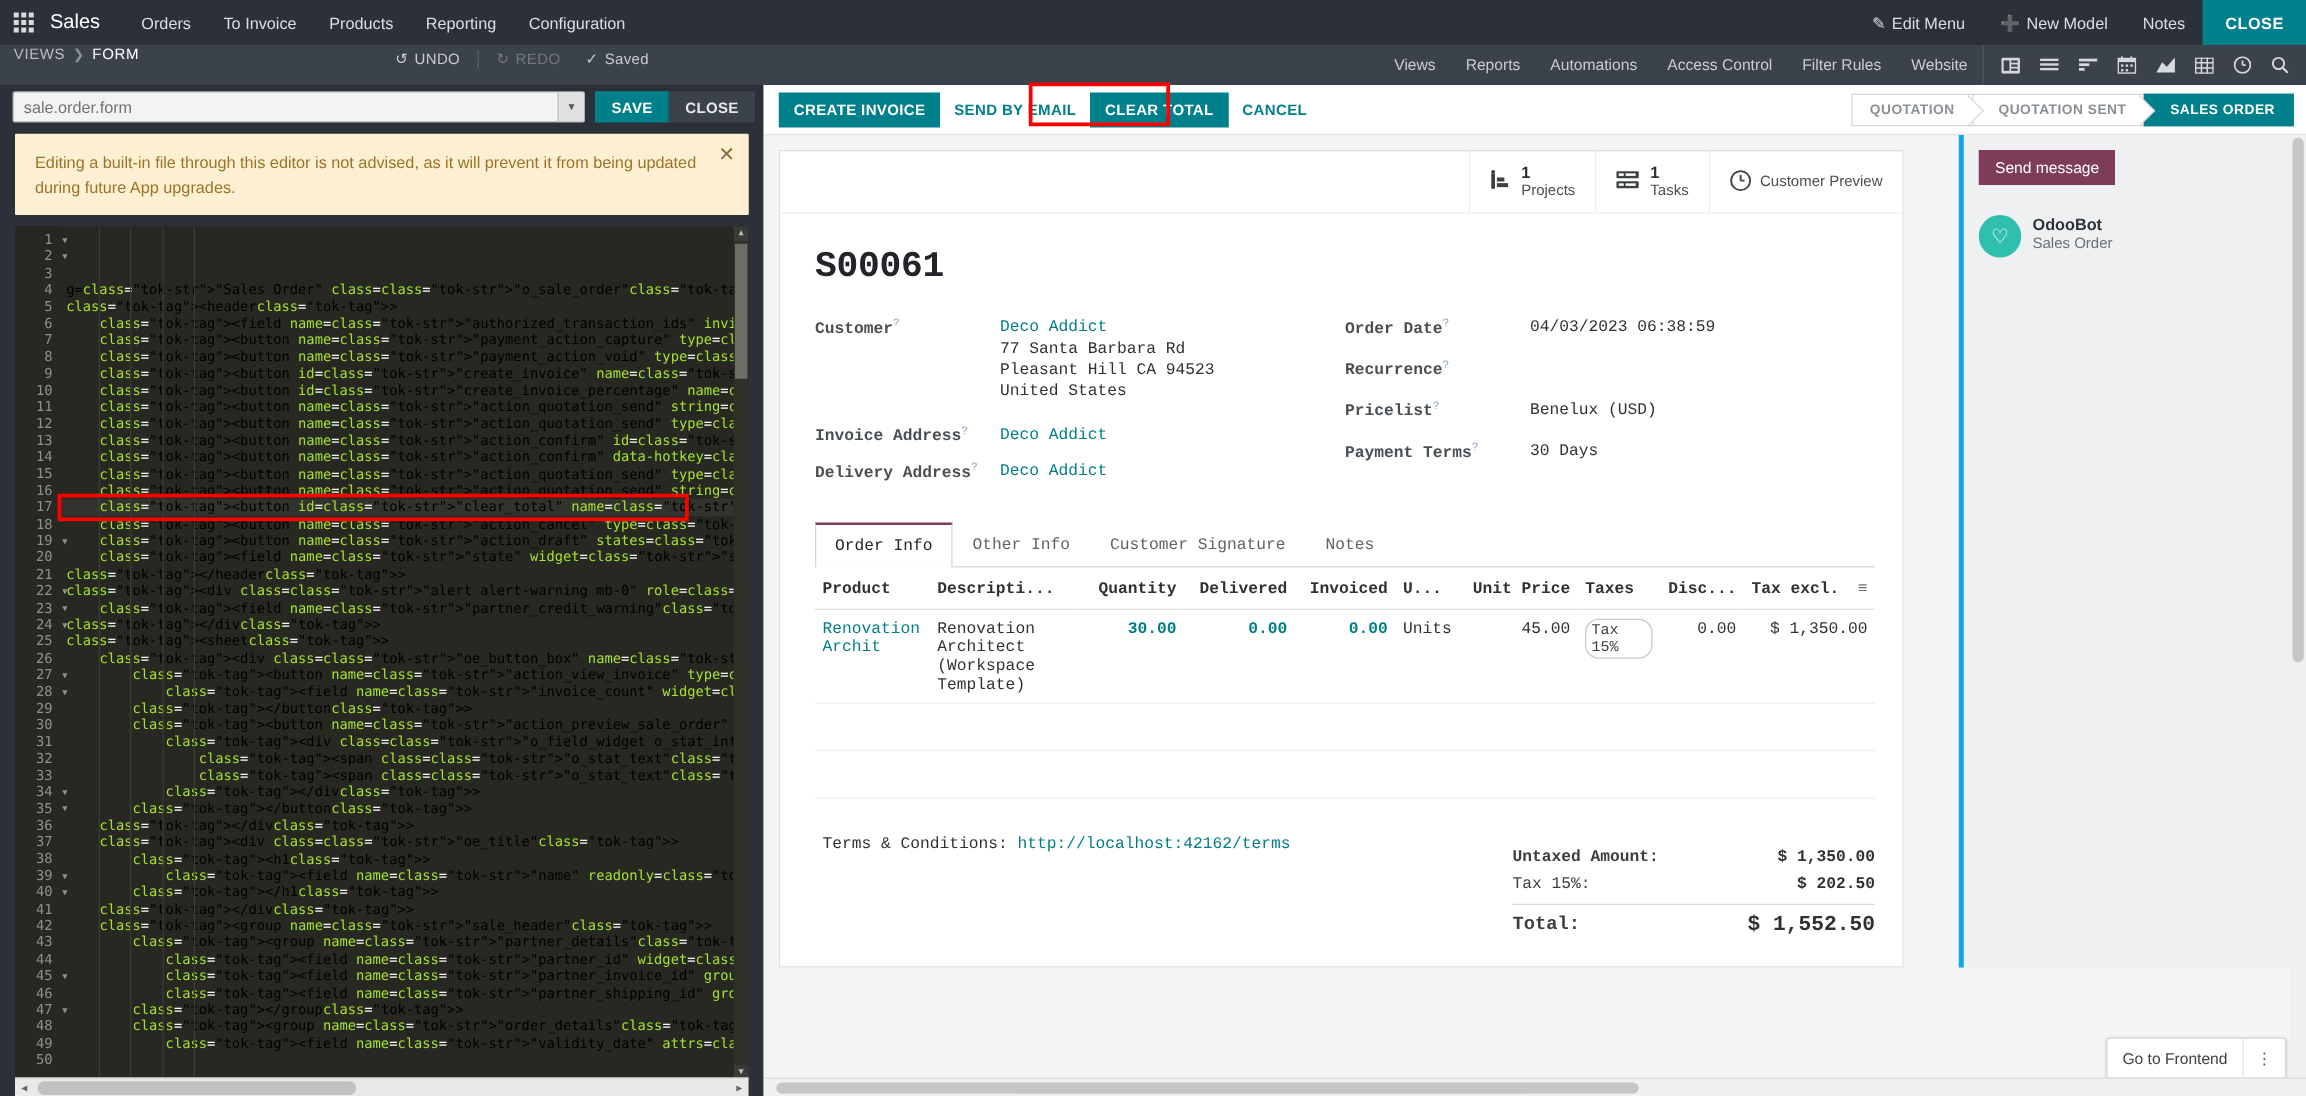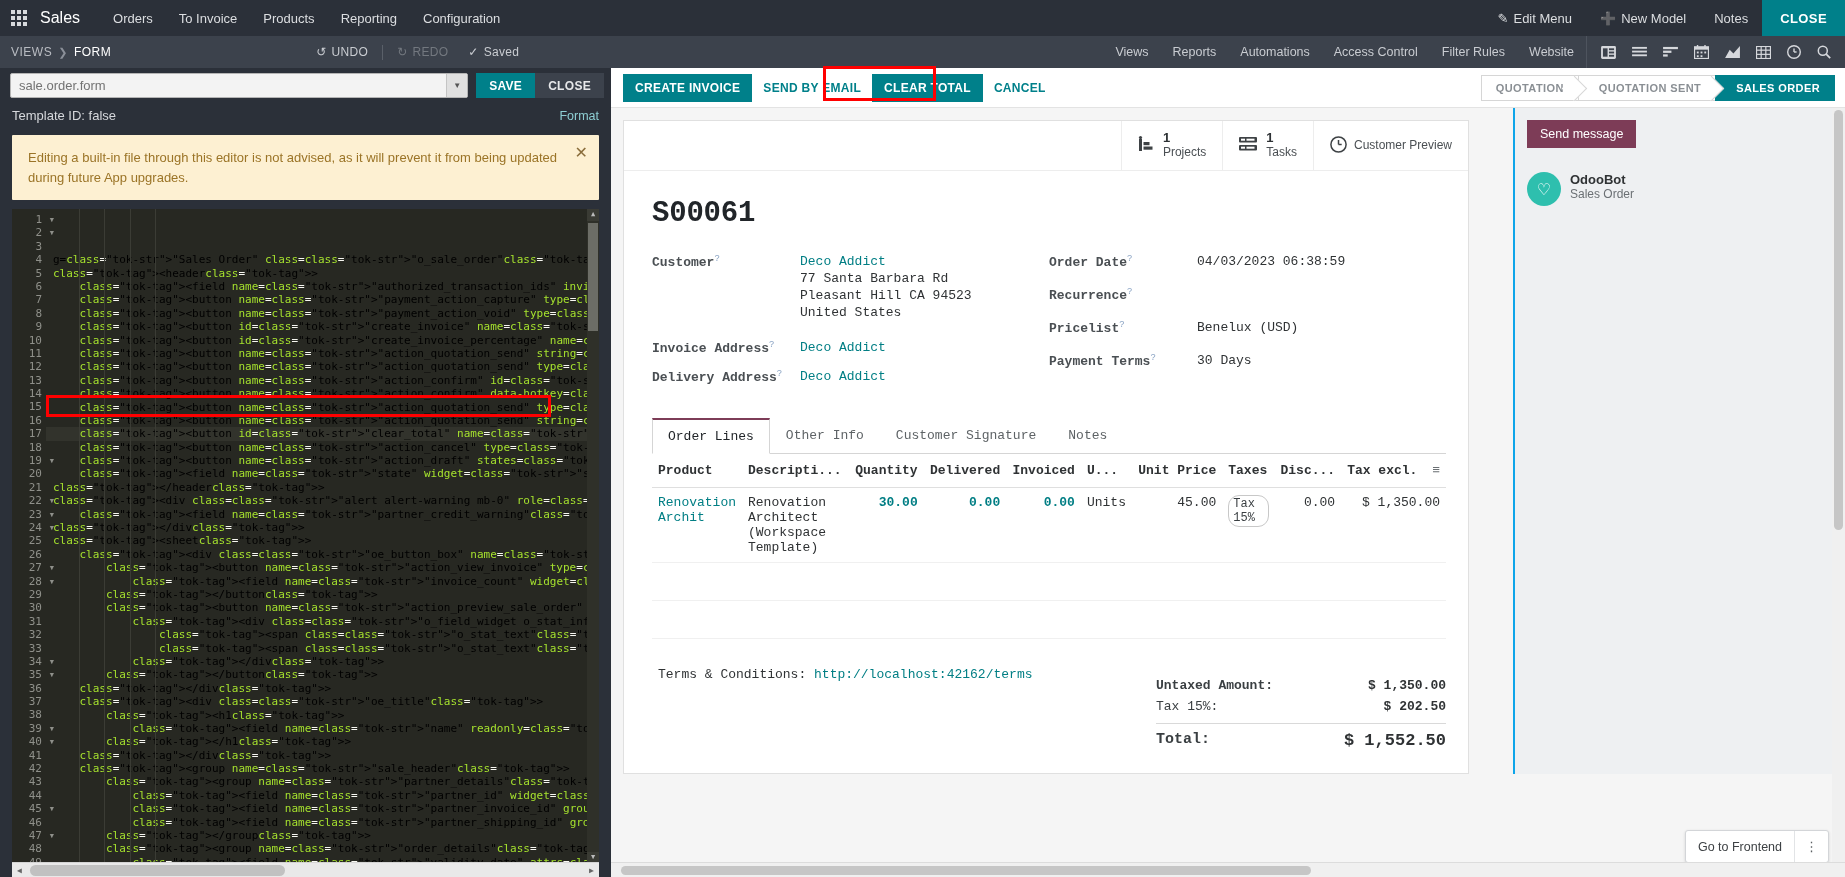--- a/index.html
+++ b/index.html
@@ -21,21 +21,21 @@
   .app-title { font-size: 16px; font-weight: 400; padding: 0 20px 0 2px; color: #fff; }
   .appbar-menu { display: flex; align-items: center; }
   .appbar-menu a { color: #dcdee1; text-decoration: none; padding: 9px 13px; font-size: 13px; cursor: pointer; }
   .appbar-right { margin-left: auto; display: flex; align-items: center; height: 36px; }
   .appbar-right .ab-item { color: #dcdee1; padding: 9px 14px; font-size: 13px; display: flex; align-items: center; gap: 5px; cursor: pointer; }
   .close-btn { background: #00808a; color: #fff; font-weight: 700; font-size: 13px;
     height: 36px; display: flex; align-items: center; padding: 0 18px; letter-spacing: .4px; cursor: pointer; }
 
   
   .subbar {
-    height: 32px; background: #3c424c; display: flex; align-items: center;
+    height: 32px; background: #3c424c; display: flex; align-items: flex-start;
     color: #c9ccd1; font-size: 12px; position: relative;
   }
   .bread { display: flex; align-items: center; padding-left: 11px; gap: 6px; letter-spacing: .5px; }
   .bread .crumb { color: #b9bcc2; cursor: pointer; }
   .bread .crumb.active { color: #fff; }
   .bread .sep { color: #8b9099; font-size: 11px; }
   .urbox { display: flex; align-items: center; gap: 2px; margin-left: 196px; }
   .urbox .ur { display: flex; align-items: center; gap: 5px; padding: 4px 9px; letter-spacing: .3px; cursor: pointer; }
   .urbox .ur.dis { color: #73787f; cursor: default; }
   .urbox .divider { width: 1px; height: 15px; background: #5a6069; margin: 0 3px; }
@@ -169,21 +169,21 @@
   .totals { float: right; width: 270px; margin-top: -46px; }
   .totals .trow { display: flex; justify-content: space-between; font-size: 13px; padding: 3px 0; }
   .totals .trow .lbl { color: #3a3f42; font-weight: 700; }
   .totals .trow .lbl.norm { font-weight: 400; }
   .totals .trow .val { font-weight: 700; color: #2f3234; }
   .totals .tsep { border-top: 1px solid #d9d9d9; margin: 6px 0 4px 0; }
   .totals .trow.grand .lbl { font-size: 15px; }
   .totals .trow.grand .val { font-size: 17px; }
 
   
-  .chatter { width: 332px; background: #eef0f2; border-left: 2px solid #0ea5e9; padding: 12px 12px; position: relative; }
+  .chatter { width: 278px; background: #eef0f2; border-left: 4px solid #0ea5e9; padding: 12px 12px; position: relative; }
   .send-btn { background: #7d3c57; color: #fff; font-size: 12.5px; padding: 7px 13px; display: inline-block;
      cursor: pointer; }
   .msg { display: flex; gap: 9px; margin-top: 24px; }
   .avatar { width: 34px; height: 34px; border-radius: 50%; background: #2ebfae; flex-shrink: 0;
      display: flex; align-items: center; justify-content: center; color: #fff; font-size: 16px; }
   .msg .mb .nm { font-size: 13px; font-weight: 700; color: #2f3234; }
   .msg .mb .sub { font-size: 12px; color: #6b7074; }
 
   .gofront { position: absolute; right: 16px; bottom: 14px; background: #fff; border: 1px solid #d3d5d8;
      border-radius: 3px; display: flex; align-items: center; box-shadow: 0 1px 3px rgba(0,0,0,.14); }
@@ -336,24 +336,20 @@
   <div class="left">
     <div class="selrow">
       <div class="sel-wrap">
         <input class="sel" readonly="" value="sale.order.form" style="">
         <div class="sel-arrow">▼</div>
       </div>
       <div class="btn-save">SAVE</div>
       <div class="btn-close2">CLOSE</div>
     </div>
 
-    <div class="tid-row">
-      <span>Template ID: false</span>
-      <span class="fmt">Format</span>
-    </div>
 
     <div class="alert">
       <span>Editing a built-in file through this editor is not advised, as it will prevent it from being updated during future App upgrades.</span>
       <span class="x">✕</span>
     </div>
 
     <div class="editor">
       <div class="code-scroll">
         <div class="gutter" id="gutter">
             <div class="ln">1<span class="fold">▼</span></div>
@@ -542,21 +538,21 @@
                   <div class="frow" style="margin-top:11px">
                     <div class="flab">
                       <span>Payment Terms</span><sup>?</sup>
                     </div>
                     <div class="fval">30 Days</div>
                   </div>
                 </div>
               </div>
 
               <div class="tabs">
-                <div class="tab active">Order Lines</div>
+                <div class="tab active">Order Info</div>
                 <div class="tab">Other Info</div>
                 <div class="tab">Customer Signature</div>
                 <div class="tab">Notes</div>
               </div>
 
               <table class="lines">
                 <thead>
                   <tr>
                     <th style="width:11%">Product</th>
                     <th style="width:15%">Descripti...</th>

